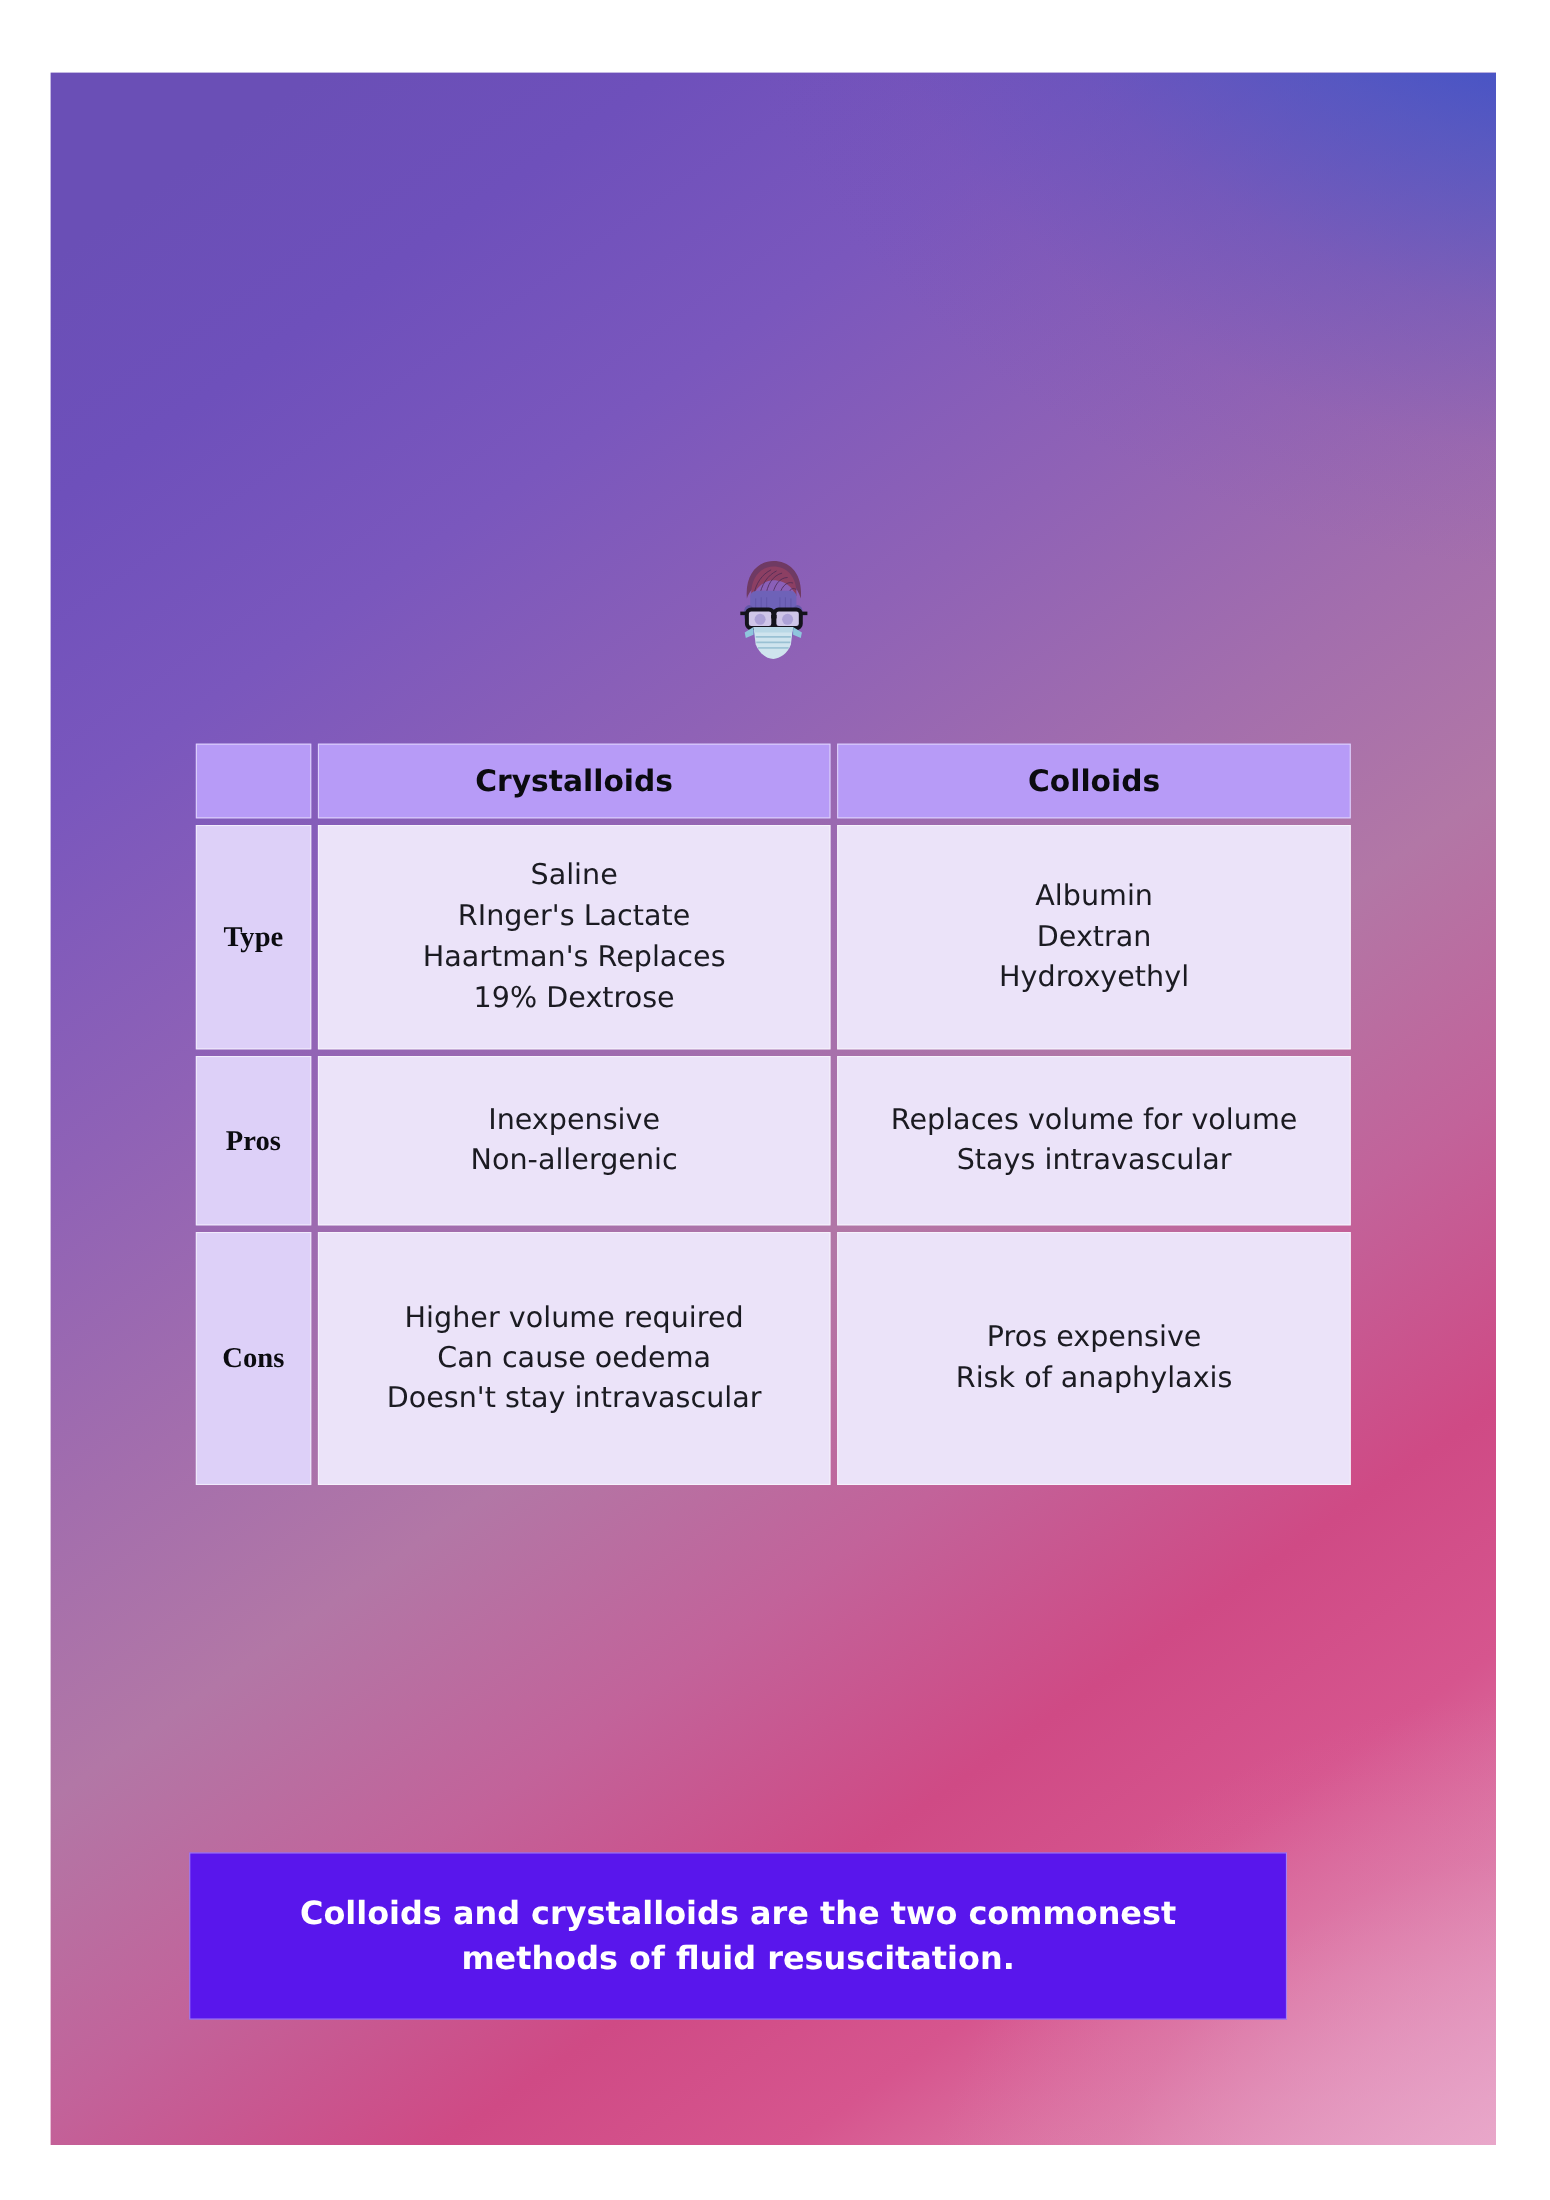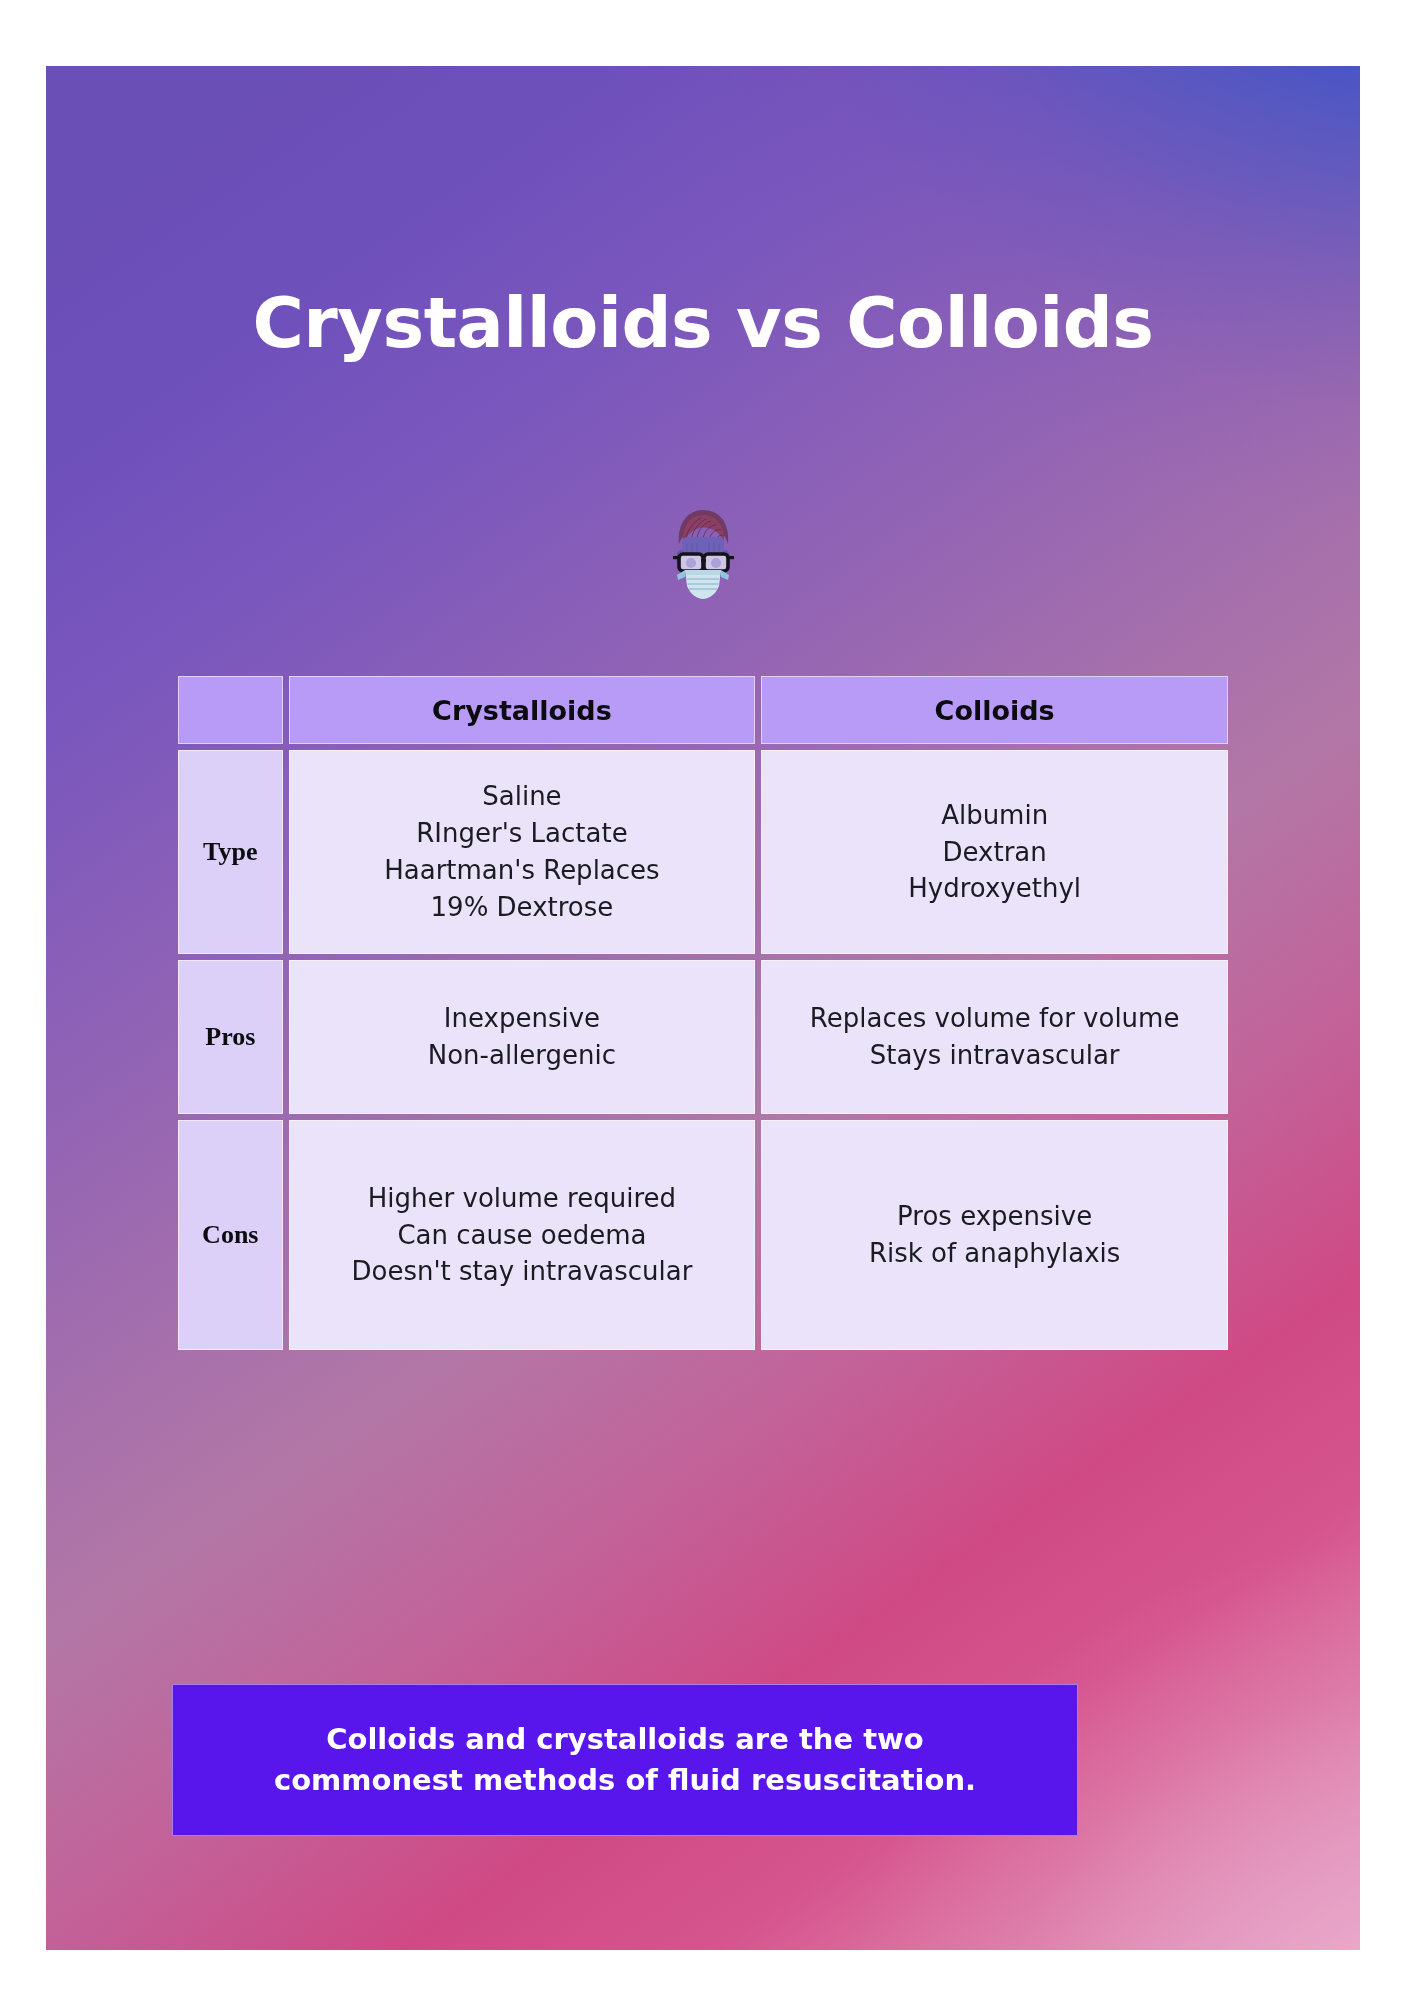--- a/index.html
+++ b/index.html
@@ -163,21 +163,21 @@
 
   tr.r-type  td.cell, tr.r-type  td.rowlabel { height: 174px; }
   tr.r-pros  td.cell, tr.r-pros  td.rowlabel { height: 124px; }
   tr.r-cons  td.cell, tr.r-cons  td.rowlabel { height: 200px; }
 
   
   #banner {
     position: absolute;
     left: 126px;
     top: 1618px;
-    width: 906px;
+    width: 998px;
     height: 152px;
     background: #5916ec;
     border: 1px solid rgba(255,255,255,0.45);
     display: flex;
     align-items: center;
     justify-content: center;
     box-sizing: border-box;
     padding: 0 58px;
   }
   #banner-text {
@@ -189,21 +189,20 @@
     font-family: "DejaVu Sans", sans-serif;
   }
 </style>
 </head>
 <body>
 
 <div id="page">
   <div id="poster">
     <div id="content">
 
-      <h1 id="title">Crystalloids vs Colloids</h1>
 
       <div id="avatar">
         <svg viewBox="0 0 76 98" width="76" height="98" aria-hidden="true">
 
           <path d="M14 40 C12 18 24 6 38 6 C53 6 65 17 63 40 C60 30 54 24 46 22 C40 20 33 21 27 25 C20 29 16 34 14 40 Z" fill="#6f3a63"></path>
           <path d="M18 38 C17 22 26 11 38 11 C51 11 60 21 59 38 C55 29 49 25 42 24 C34 22 26 27 22 33 Z" fill="#8c3f63"></path>
           <g stroke="#4b2b55" stroke-width="0.9" opacity="0.8">
             <path d="M20 38 C22 26 28 18 36 14" fill="none"></path>
             <path d="M25 40 C27 27 33 19 41 15" fill="none"></path>
             <path d="M31 40 C32 27 38 19 46 17" fill="none"></path>

